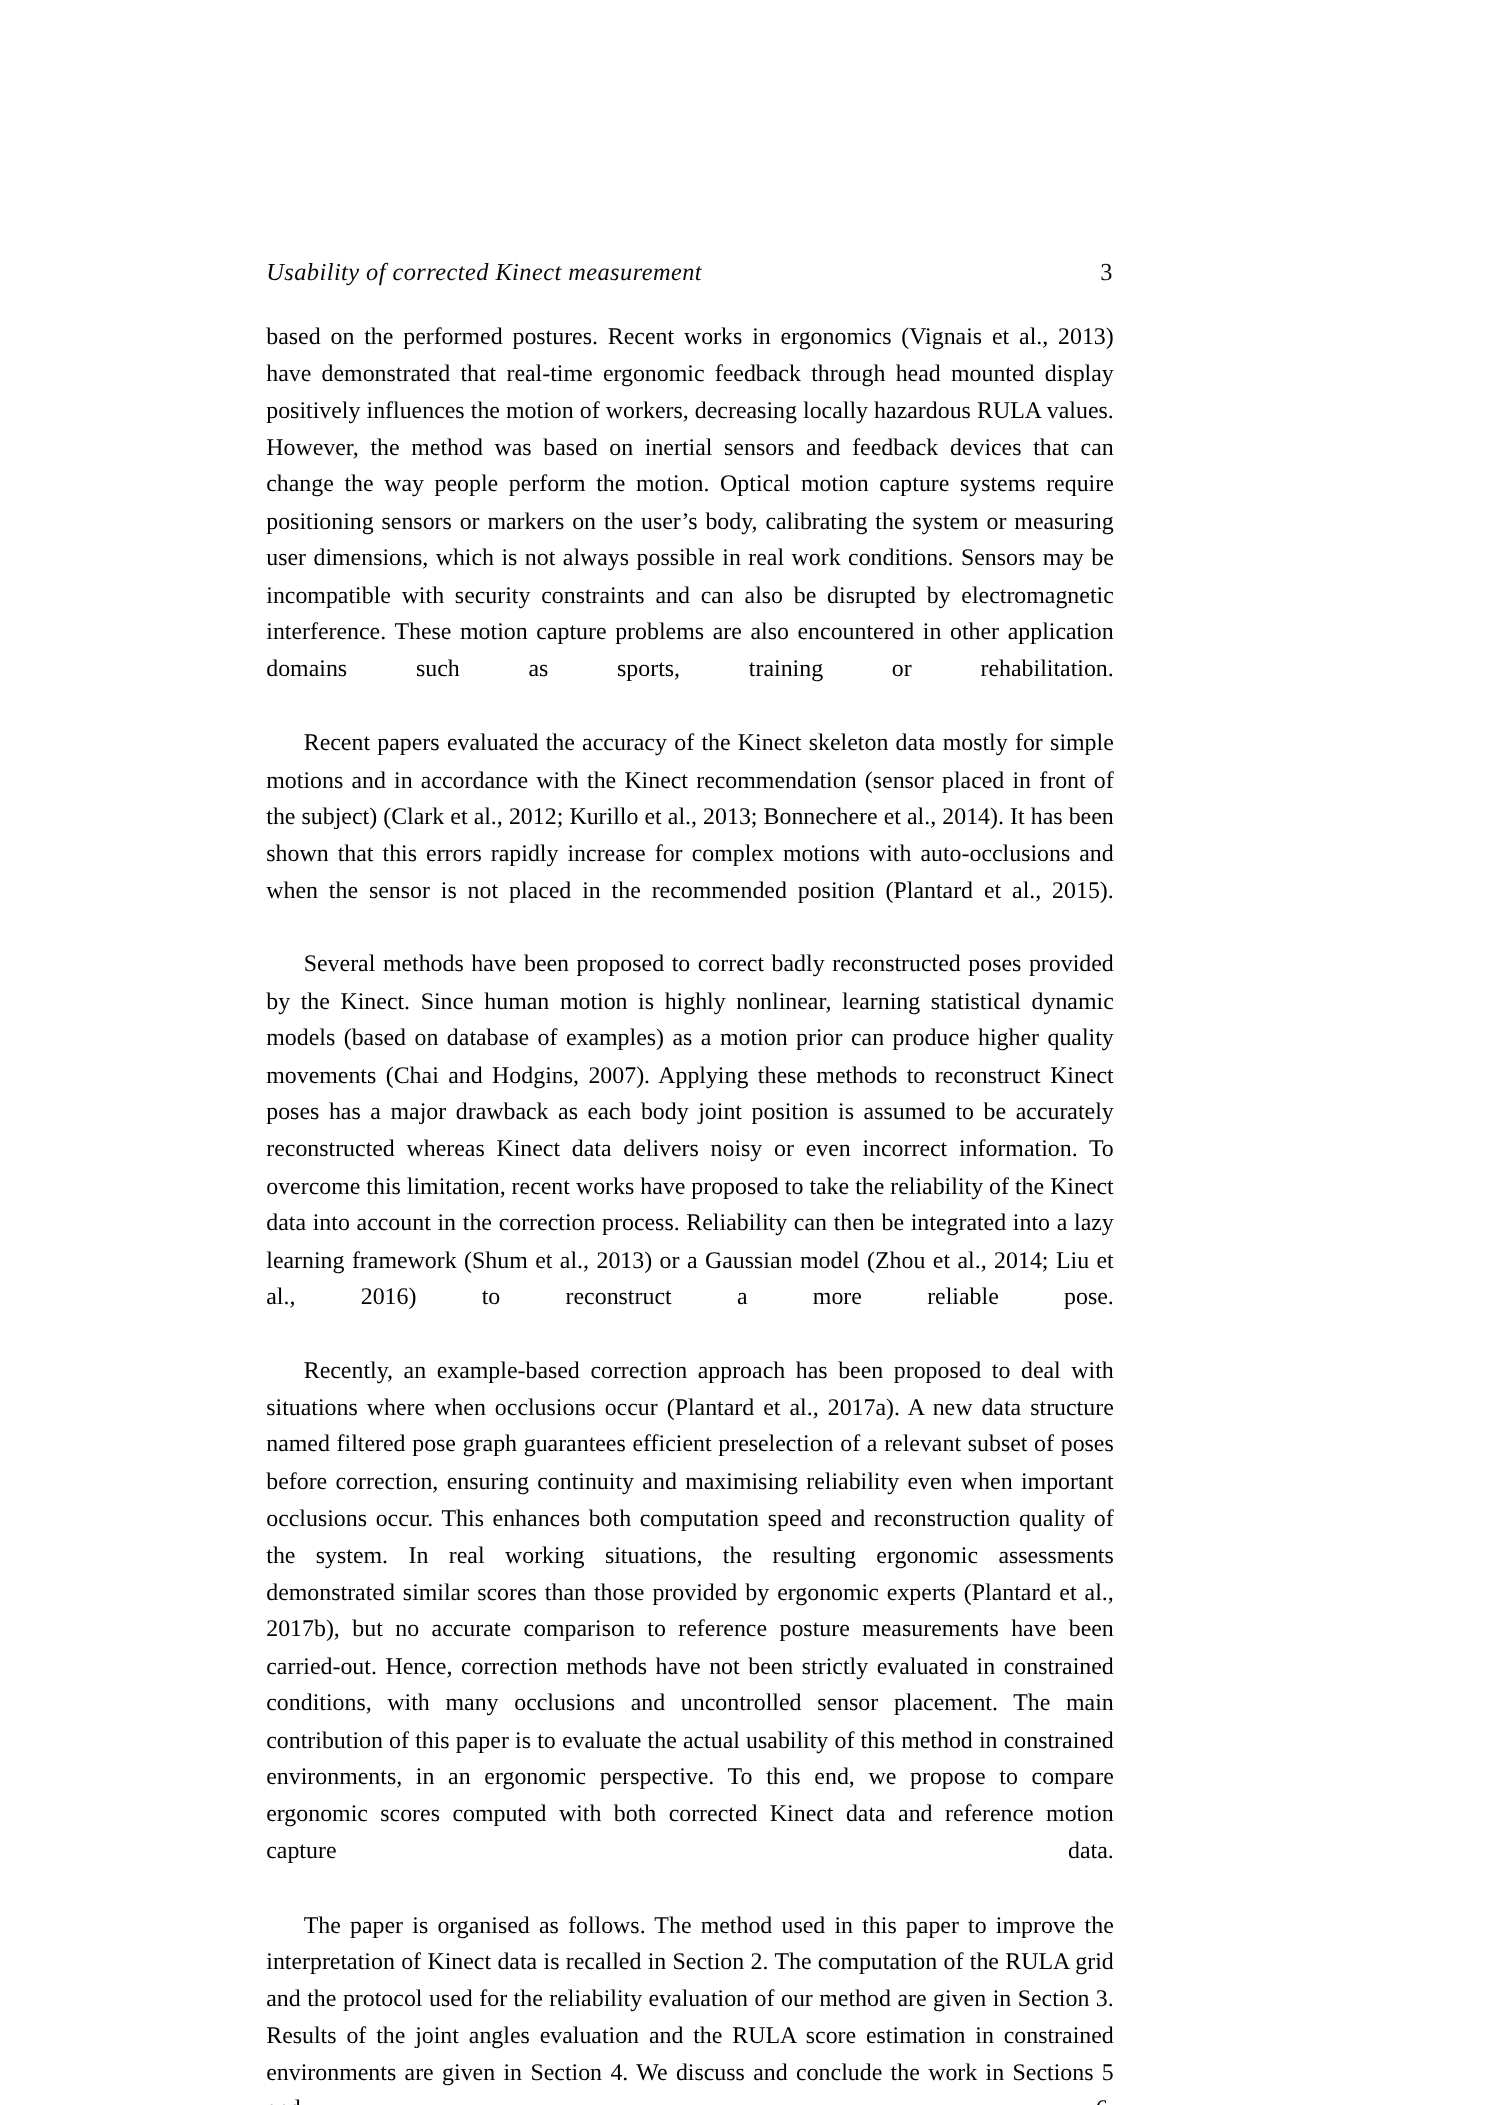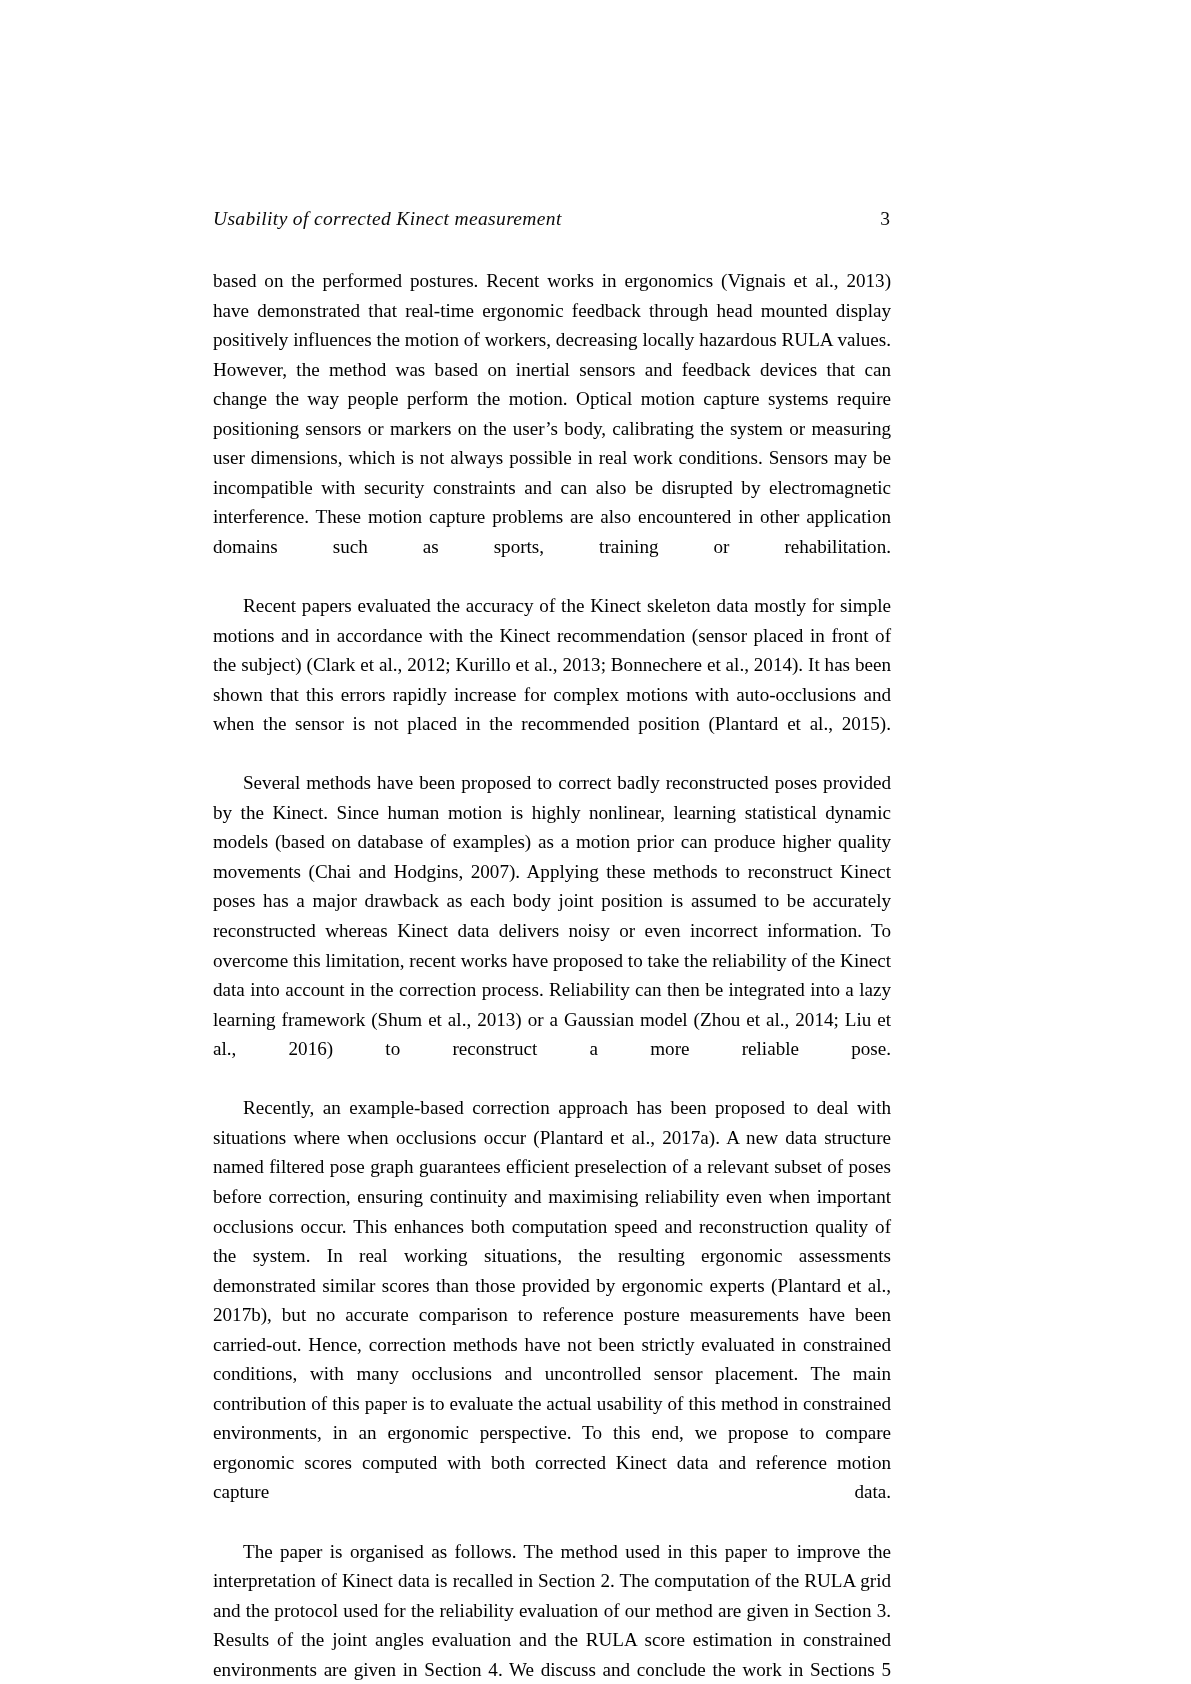--- a/index.html
+++ b/index.html
@@ -67,21 +67,20 @@
     padding: 0;
     text-align: justify;
   }
 
   .body-text p.indent {
     text-indent: 30px;
   }
 
   .body-text p.no-indent {
     text-indent: 0;
-    margin-top: 11px;
   }
 
   
   .body-text p::after {
     content: "";
     display: inline-block;
     width: 100%;
   }
 </style>
 </head>

